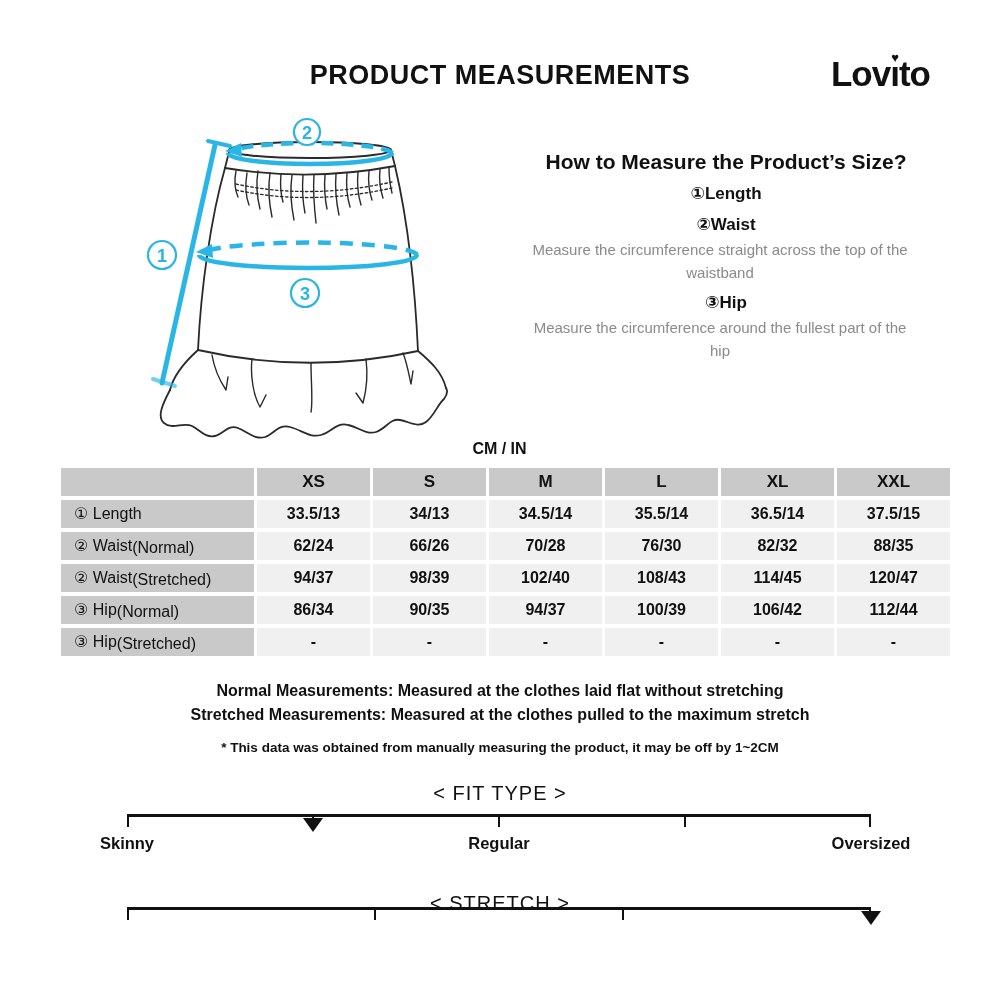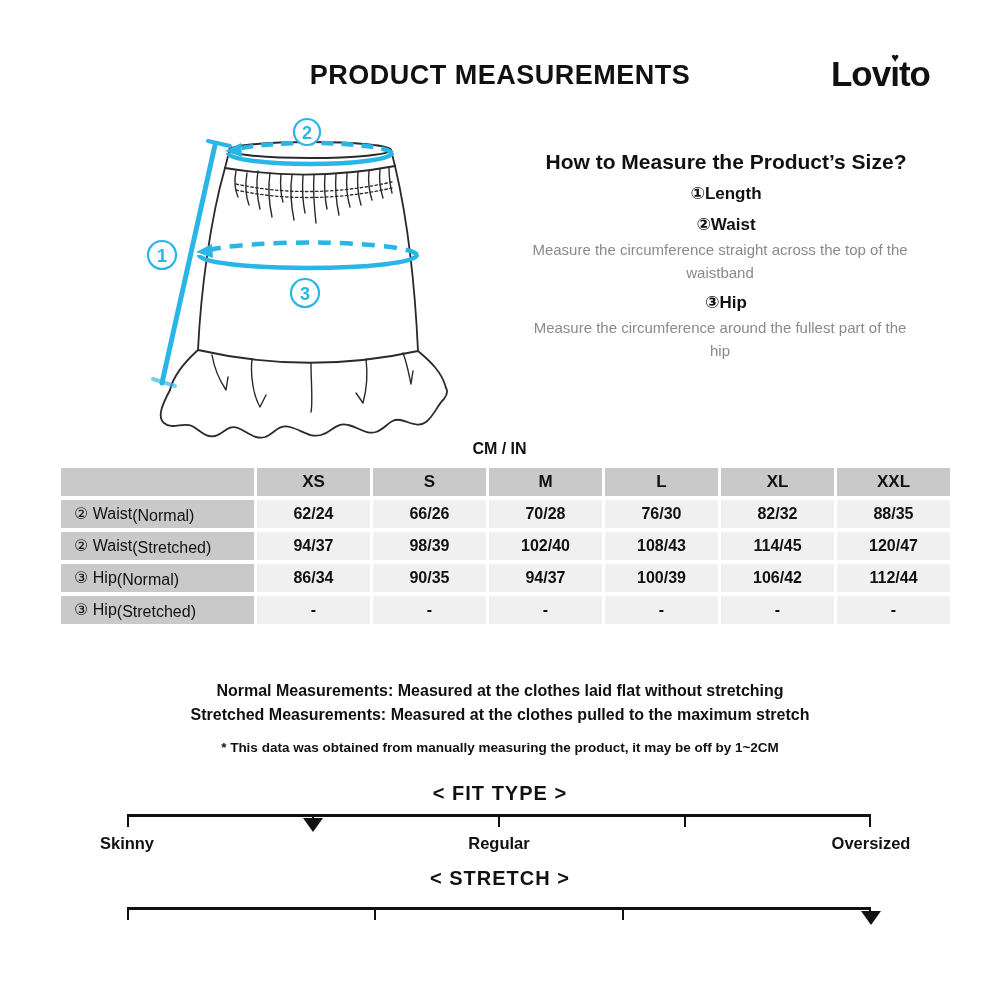--- a/index.html
+++ b/index.html
@@ -41,23 +41,23 @@
   
   .note-line{position:absolute;left:0;width:1000px;text-align:center;font-size:16px;
              font-weight:bold;color:#111;}
   .note-1{top:682px;}
   .note-2{top:706px;}
   .footnote{position:absolute;left:0;top:740px;width:1000px;text-align:center;
             font-size:13.5px;font-weight:bold;color:#111;}
 
   
   .slider-heading{position:absolute;left:0;width:1000px;text-align:center;
-                  font-size:20px;font-weight:bold;letter-spacing:1px;}
+                  font-size:20px;font-weight:normal;letter-spacing:1px;}
   .fit-heading{top:782px;}
-  .stretch-heading{top:867px;}
+  .stretch-heading{top:892px;}
   .track{position:absolute;left:127px;width:744px;height:14px;border-top:3px solid #111;}
   .fit-track{top:814px;}
   .stretch-track{top:907px;}
   .tick{position:absolute;top:0;width:2px;height:10px;background:#111;}
   .tick.mid{transform:translateX(-50%);}
   .tick.t-end-l{left:0;}
   .tick.t-end-r{right:0;}
   .marker{position:absolute;top:1px;width:0;height:0;transform:translateX(-50%);
           border-left:10px solid transparent;border-right:10px solid transparent;
           border-top:14px solid #111;}
@@ -174,20 +174,29 @@
         <tr>
       <th class="c-label"></th>
       <th class="c-head">XS</th>
       <th class="c-head">S</th>
       <th class="c-head">M</th>
       <th class="c-head">L</th>
       <th class="c-head">XL</th>
       <th class="c-head">XXL</th>
     </tr>
     <tr>
+      <td class="c-label"><span>①</span> <span>Length</span><span class="sub"></span></td>
+      <td class="c-val">33.5/13</td>
+      <td class="c-val">34/13</td>
+      <td class="c-val">34.5/14</td>
+      <td class="c-val">35.5/14</td>
+      <td class="c-val">36.5/14</td>
+      <td class="c-val">37.5/15</td>
+    </tr>
+    <tr>
       <td class="c-label"><span>②</span> <span>Waist</span><span class="sub">(Normal)</span></td>
       <td class="c-val">62/24</td>
       <td class="c-val">66/26</td>
       <td class="c-val">70/28</td>
       <td class="c-val">76/30</td>
       <td class="c-val">82/32</td>
       <td class="c-val">88/35</td>
     </tr>
     <tr>
       <td class="c-label"><span>②</span> <span>Waist</span><span class="sub">(Stretched)</span></td>

